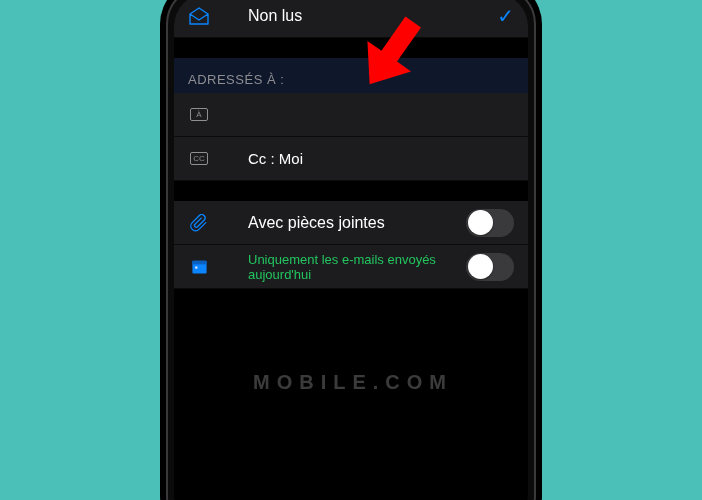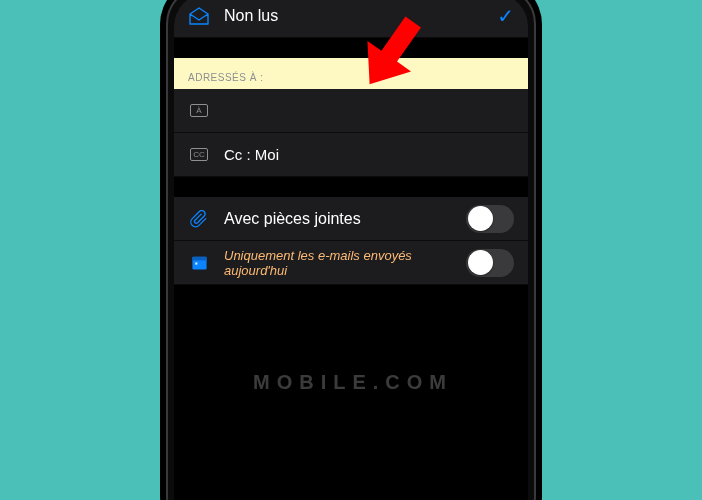--- a/index.html
+++ b/index.html
@@ -44,29 +44,29 @@
       height: 44px;
       padding: 0 14px;
       background: #1c1c1e;
       border-bottom: 1px solid #0b0b0b;
       gap: 14px;
       font-size: 16px;
     }
     .row.sub { font-size: 15px; color: #fff; }
     .section-gap { height: 20px; background: #000; border-bottom: none; }
     .section-header {
-      font-size: 10px;
+      font-size: 13px;
       letter-spacing: 0.5px;
       color: #8e8e93;
       padding: 14px 14px 6px;
-      background: #fef9c3;
+      background: #0f172a;
       text-transform: uppercase;
     }
     .icon { width: 22px; display: flex; justify-content: center; align-items: center; flex-shrink: 0; }
-    .label { flex: 1; color: #fff; }
+    .label { flex: 1; color: #fff; margin-left: 24px; }
     .check { color: #0a84ff; font-size: 20px; }
     .toggle {
       width: 48px; height: 28px; border-radius: 14px;
       background: #3a3a3c; position: relative; flex-shrink: 0;
     }
     .toggle::after {
       content: ""; position: absolute; width: 25px; height: 25px;
       background: #fff; border-radius: 50%; top: 1.5px; left: 1.5px;
       box-shadow: 0 1px 2px rgba(0,0,0,0.4);
     }
@@ -94,21 +94,21 @@
     }
     .watermark .sub {
       font-size: 20px;
       letter-spacing: 7px;
     }
     .icon-badge {
       width: 18px; height: 13px; border: 1px solid #8e8e93; border-radius: 2px;
       display: flex; align-items: center; justify-content: center;
       font-size: 8px; color: #8e8e93;
     }
-    .small-label { font-size: 13px; color: #fdba74; font-style: italic; }
+    .small-label { font-size: 13px; color: #22c55e; }
   </style>
 </head>
 <body>
 
 <div class="phone">
   <div class="phone-inner">
     <div class="screen">
 
       <div class="row">
         <span class="icon">

